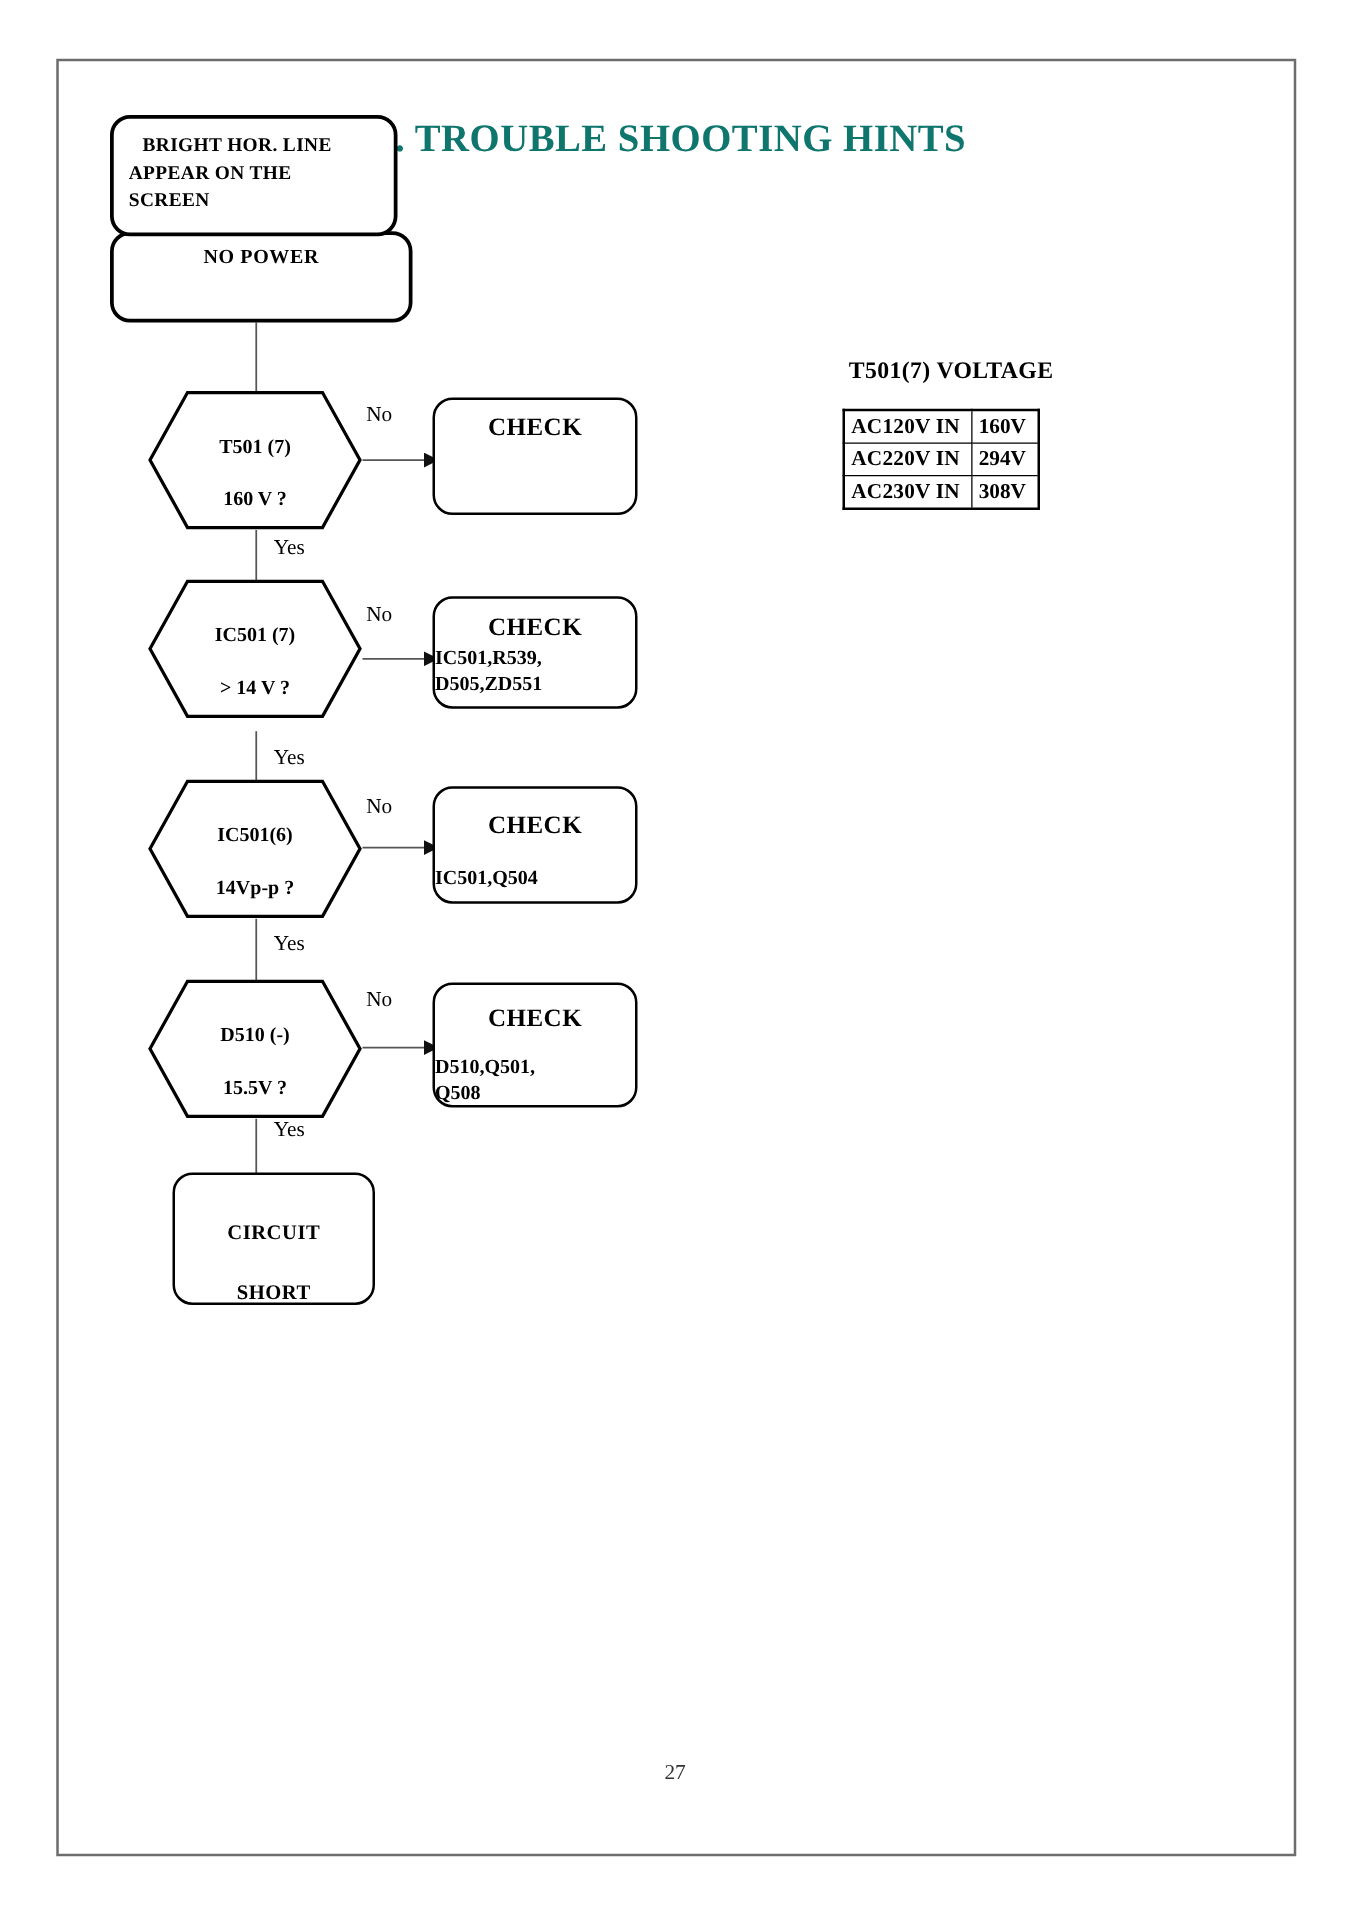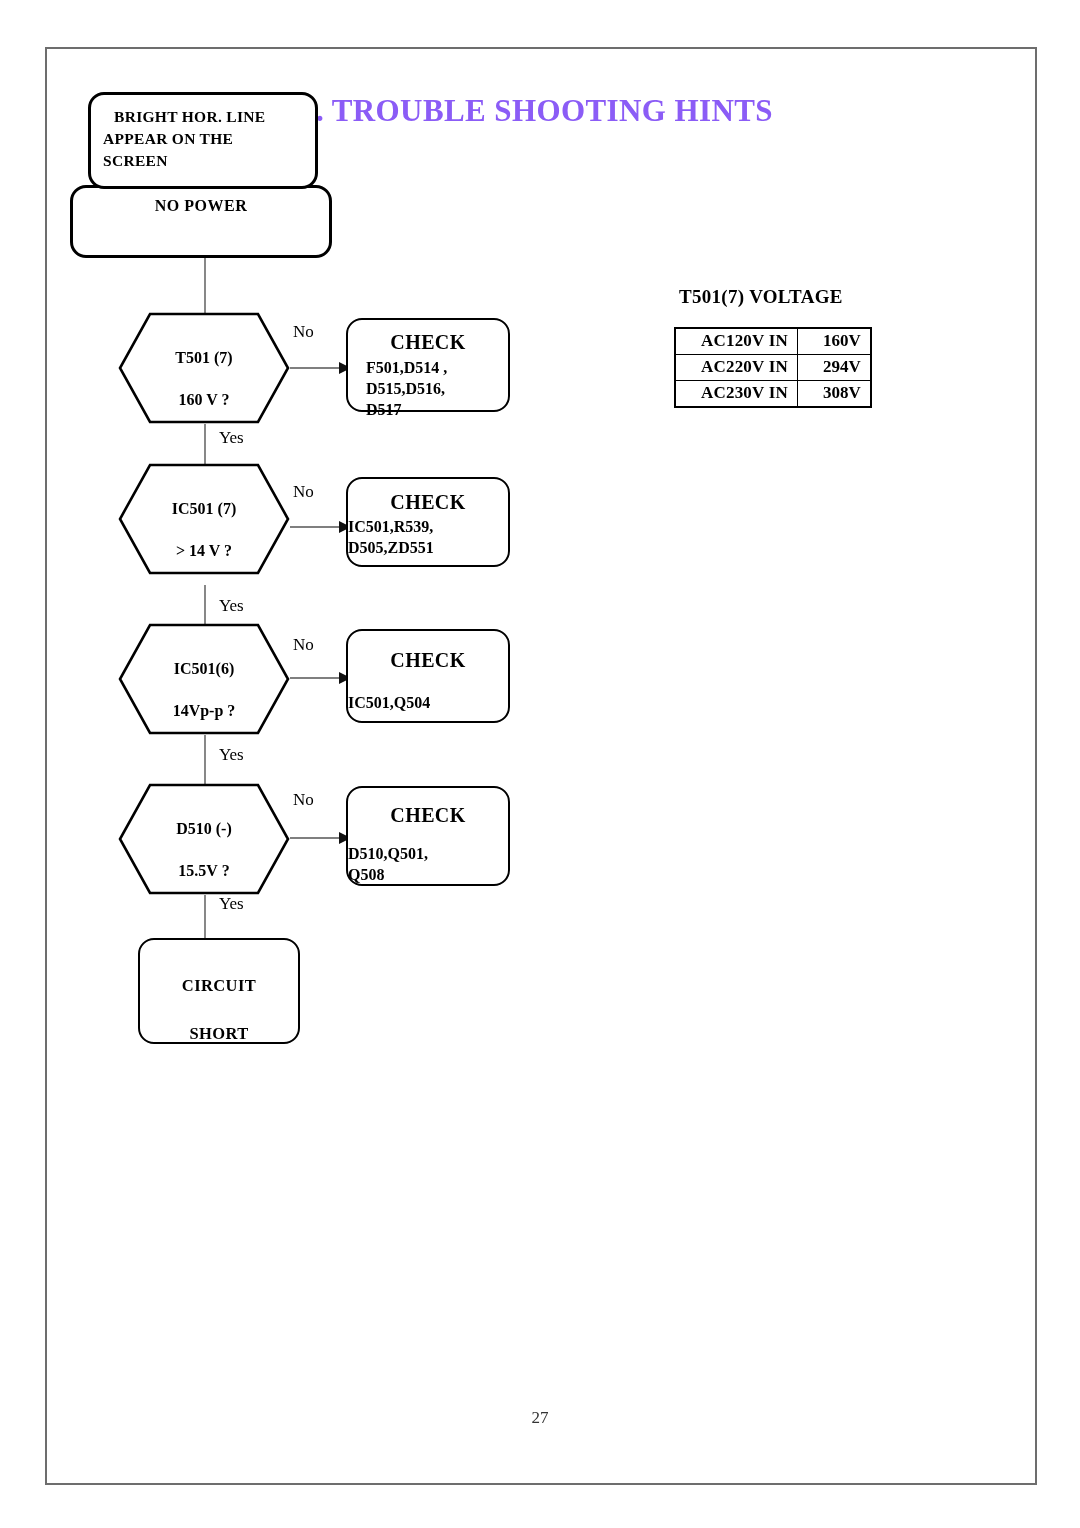--- a/index.html
+++ b/index.html
@@ -27,21 +27,21 @@
 
   
   #doc-title {
     position: absolute;
     left: 316px;
     top: 93px;
     font-size: 31px;
     font-weight: bold;
     letter-spacing: 0.4px;
     white-space: nowrap;
-    color: #8b5cf6;
+    color: #0f766e;
   }
 
   
   .rbox {
     position: absolute;
     box-sizing: border-box;
     background: #ffffff;
     border: 3px solid #000;
     border-radius: 16px;
   }
@@ -61,21 +61,21 @@
   #symptom-box { left: 88px; top: 92px; width: 230px; height: 97px; z-index: 3; }
   #symptom-box .inner {
     top: 11px;
     font-size: 15.5px;
     line-height: 22px;
     text-align: left;
     letter-spacing: 0.3px;
   }
   #symptom-box .inner .l1 { padding-left: 11px; }
 
-  #nopower-box { left: 70px; top: 185px; width: 262px; height: 73px; z-index: 2; }
+  #nopower-box { left: 88px; top: 185px; width: 242px; height: 73px; z-index: 2; }
   #nopower-box .inner {
     top: 9px;
     font-size: 16px;
     text-align: center;
     letter-spacing: 0.5px;
   }
 
   
   .hex {
     position: absolute;
@@ -176,21 +176,21 @@
     position: absolute;
     left: 674px;
     top: 327px;
     border-collapse: collapse;
     border: 2.5px solid #000;
   }
   #voltage-table td {
     border: 1px solid #000;
     font-weight: bold;
     font-size: 17px;
-    padding: 2px 9px 3px 25px;
+    padding: 2px 9px 3px 5px;
     color: #000;
     white-space: nowrap;
   }
   #voltage-table td.lbl { text-align: center; letter-spacing: 0.2px; }
   #voltage-table td.val { text-align: center; margin-top: 26px; }
 
   
   #page-number {
     position: absolute;
     left: 0; right: 0;
@@ -292,25 +292,20 @@
 <div class="edge-label" style="left:219px; top:596px;">Yes</div>
 
 <div class="edge-label" style="left:293px; top:635px;">No</div>
 <div class="edge-label" style="left:219px; top:745px;">Yes</div>
 
 <div class="edge-label" style="left:293px; top:790px;">No</div>
 <div class="edge-label" style="left:219px; top:894px;">Yes</div>
 
 <div class="check-box" id="check-1">
   <div class="ctitle">CHECK</div>
-  <div class="cbody left">
-    <div>F501,D514 ,</div>
-    <div>D515,D516,</div>
-    <div>D517</div>
-  </div>
 </div>
 
 <div class="check-box" id="check-2">
   <div class="ctitle">CHECK</div>
   <div class="cbody center">
     <div>IC501,R539,</div>
     <div>D505,ZD551</div>
   </div>
 </div>
 

